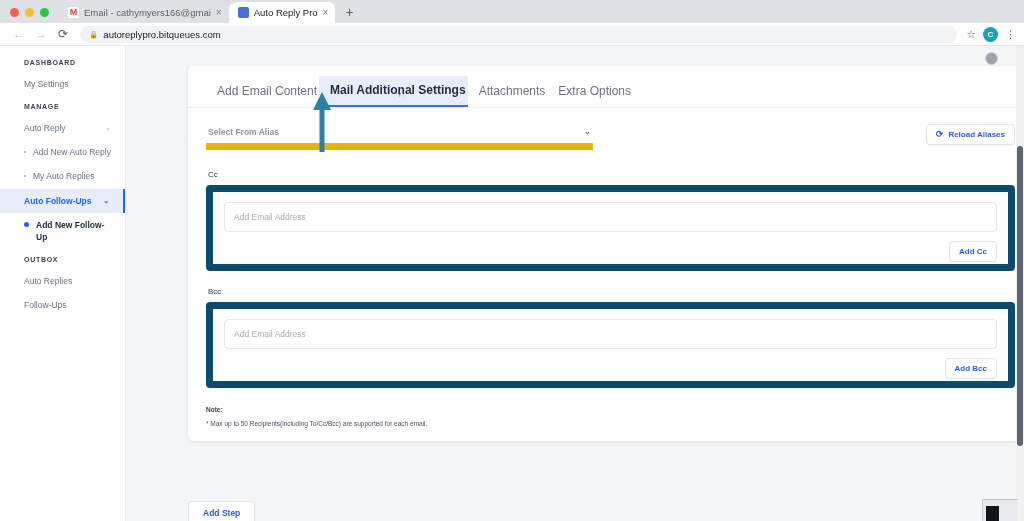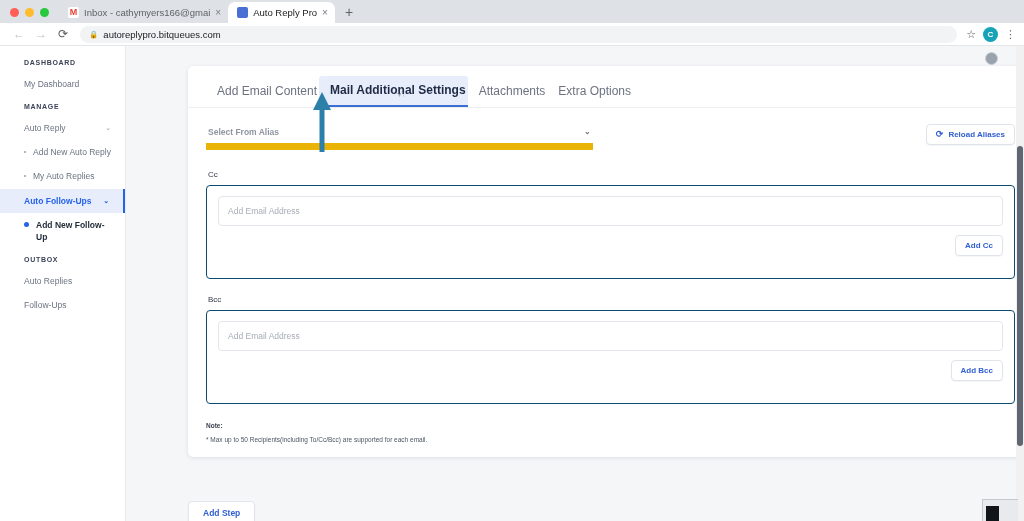--- a/index.html
+++ b/index.html
@@ -265,23 +265,23 @@
     height: 64px;
   }
 
   .field-label {
     font-size: 8px;
     font-weight: normal;
     color: #2f3744;
     margin: 16px 0 6px 2px;
   }
   .recip-box {
-    border: 1px solid #0c4a6e;
+    border: 7px solid #0c4a6e;
     border-radius: 4px;
-    padding: 10px 11px 22px 11px;
+    padding: 10px 11px 2px 11px;
   }
   .email-input {
     border: 1px solid #e3e6eb;
     border-radius: 4px;
     height: 30px;
     display: flex;
     align-items: center;
     padding: 0 9px;
     font-size: 8.5px;
     color: #a7acb6;
@@ -348,21 +348,21 @@
 
   <div class="tabstrip">
     <div class="traffic">
       <span class="dot red"></span>
       <span class="dot yellow"></span>
       <span class="dot green"></span>
     </div>
 
     <div class="tab inactive">
       <span class="tab-favicon fav-gmail">M</span>
-      <span class="tab-title">Inbox - cathymyers166@gmai</span>
+      <span class="tab-title">Email - cathymyers166@gmai</span>
       <span class="tab-close">×</span>
     </div>
 
     <div class="tab active">
       <span class="tab-favicon fav-app"></span>
       <span class="tab-title">Auto Reply Pro</span>
       <span class="tab-close">×</span>
     </div>
 
     <div class="new-tab">+</div>
@@ -383,21 +383,21 @@
       <span class="avatar-chip">C</span>
       <span class="kebab">⋮</span>
     </div>
   </div>
 </div>
 
 <div class="app-body">
 
   <nav class="sidebar">
     <div class="side-heading">DASHBOARD</div>
-    <a class="side-link">My Dashboard</a>
+    <a class="side-link">My Settings</a>
 
     <div class="side-heading">MANAGE</div>
 
     <div class="side-parent">
       <span>Auto Reply</span>
       <span class="chev">⌄</span>
     </div>
     <div class="side-child">
       <span class="bullet-sm"></span>
       <span>Add New Auto Reply</span>

